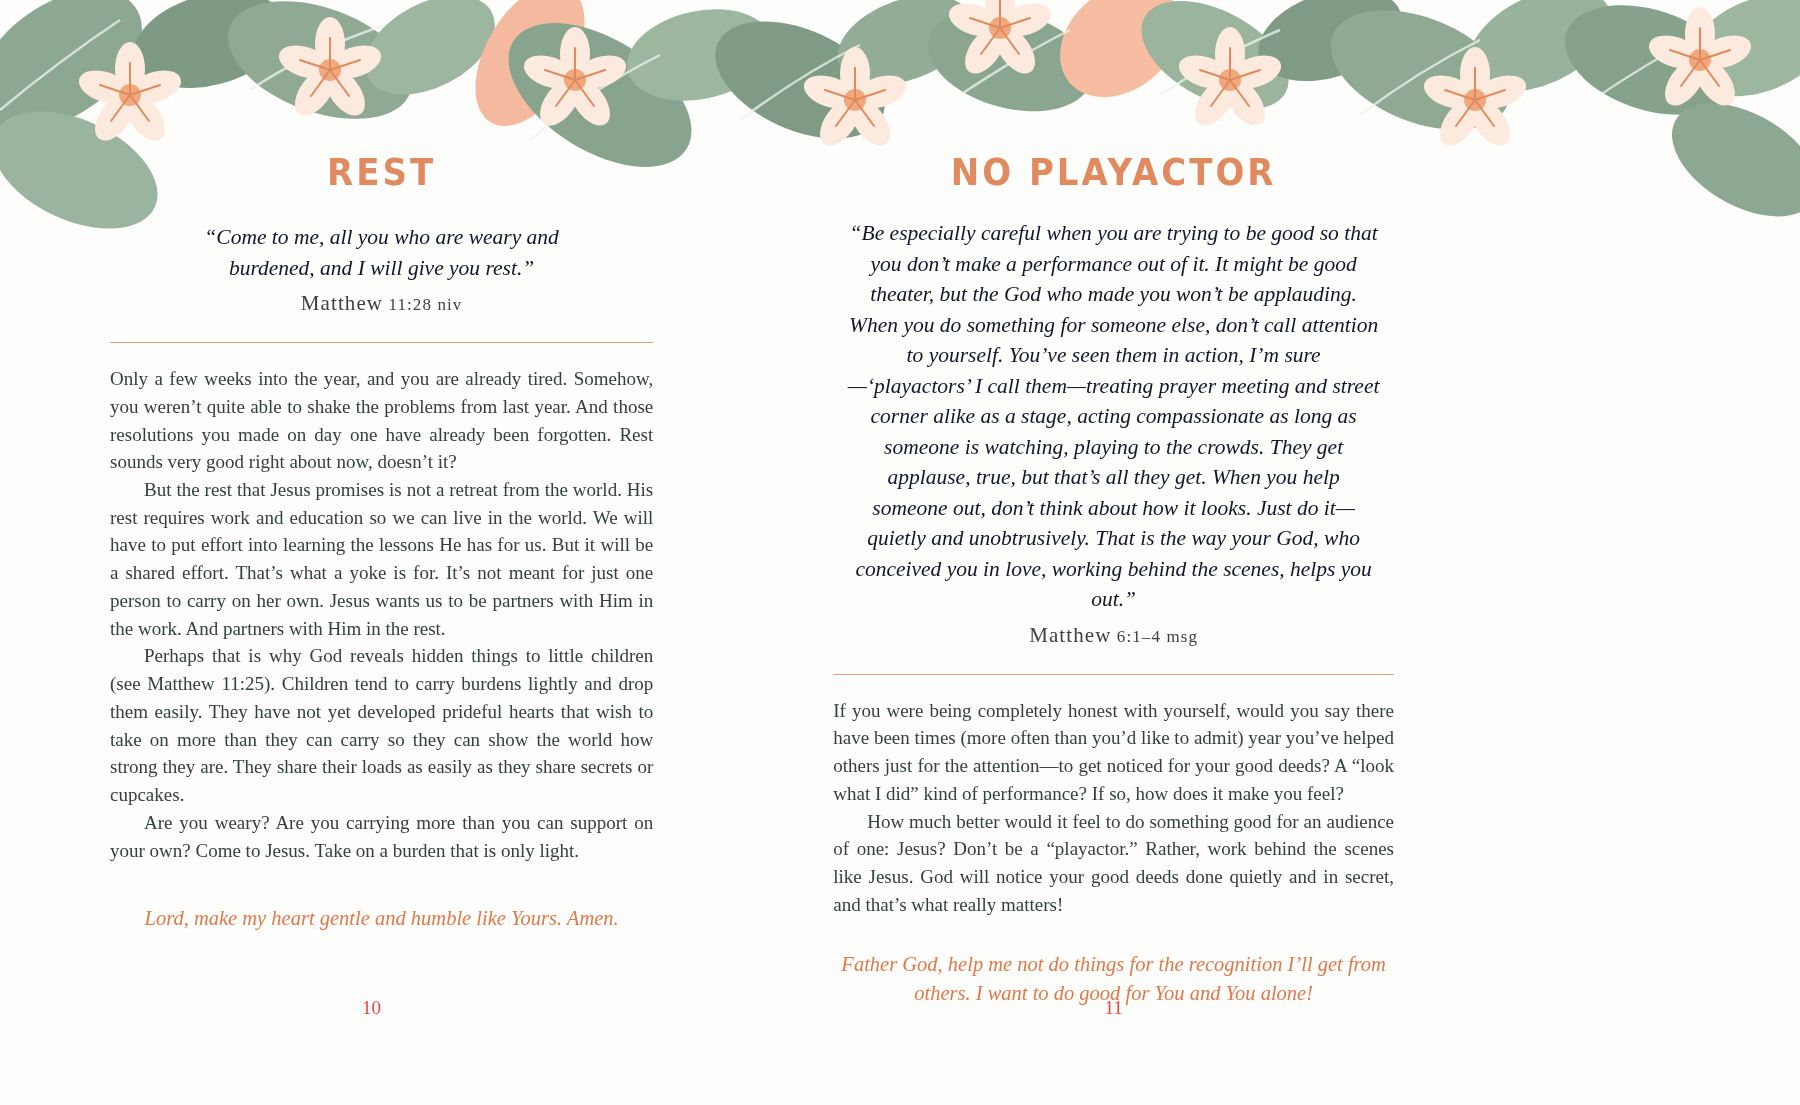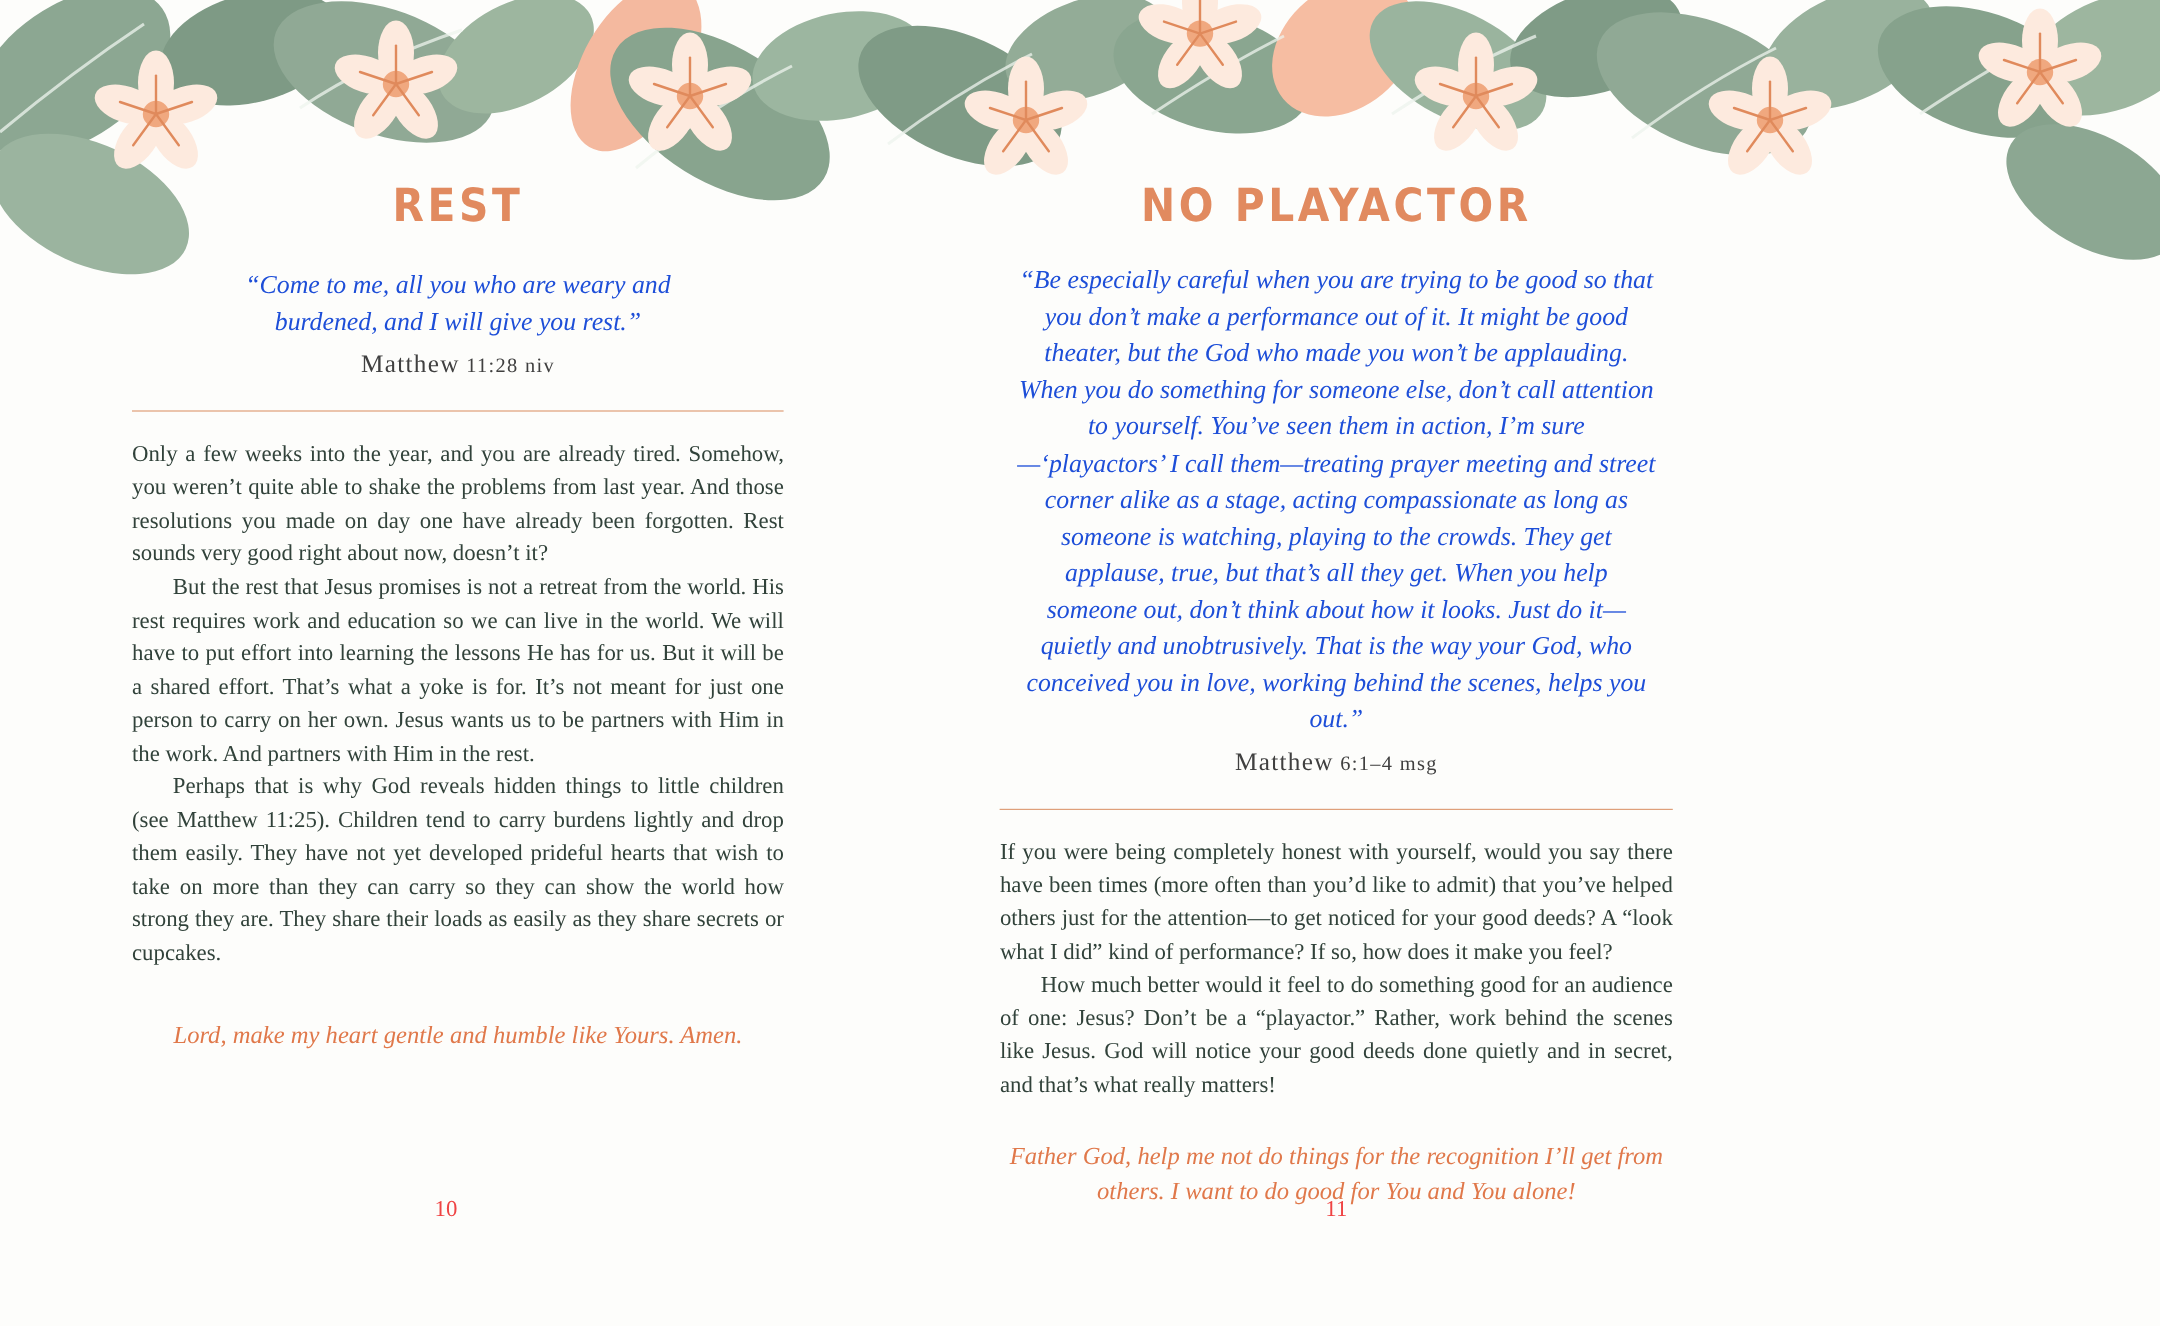--- a/index.html
+++ b/index.html
@@ -64,21 +64,21 @@
     transform: scaleY(1.12);
   }
   .col-right .chapter-title { margin-bottom: 26px; }
 
   .scripture {
     font-family: "Liberation Serif", serif;
     font-style: italic;
     font-size: 21.5px;
     line-height: 1.42;
     text-align: center;
-    color: #1d4ed8;
+    color: #0f172a;
     margin: 0 14px 6px 14px;
   }
   .col-left .scripture { margin: 0 50px 6px 50px; }
 
   .reference {
     text-align: center;
     font-family: "Liberation Serif", serif;
     font-size: 17px;
     letter-spacing: 1.1px;
     color: #404040;
@@ -199,37 +199,38 @@
       <p class="scripture">“Come to me, all you who are weary and burdened, and I will give you rest.”</p>
       <div class="reference">
         <span class="sc">Matthew</span><span> 11:28 </span><span>niv</span>
       </div>
 
       <div class="rule"></div>
 
       <p class="body-text">Only a few weeks into the year, and you are already tired. Somehow, you weren’t quite able to shake the problems from last year. And those resolutions you made on day one have already been forgotten. Rest sounds very good right about now, doesn’t it?</p>
       <p class="body-text">But the rest that Jesus promises is not a retreat from the world. His rest requires work and education so we can live in the world. We will have to put effort into learning the lessons He has for us. But it will be a shared effort. That’s what a yoke is for. It’s not meant for just one person to carry on her own. Jesus wants us to be partners with Him in the work. And partners with Him in the rest.</p>
       <p class="body-text">Perhaps that is why God reveals hidden things to little children (see Matthew 11:25). Children tend to carry burdens lightly and drop them easily. They have not yet developed prideful hearts that wish to take on more than they can carry so they can show the world how strong they are. They share their loads as easily as they share secrets or cupcakes.</p>
+      <p class="body-text">Are you weary? Are you carrying more than you can support on your own? Come to Jesus. Take on a burden that is only light.</p>
 
       <p class="prayer">Lord, make my heart gentle and humble like Yours. Amen.</p>
 
       <div class="folio">10</div>
     </div>
 
     <div class="column col-right">
       <h1 class="chapter-title">No Playactor</h1>
 
       <p class="scripture">“Be especially careful when you are trying to be good so that you don’t make a performance out of it. It might be good theater, but the God who made you won’t be applauding. When you do something for someone else, don’t call attention to yourself. You’ve seen them in action, I’m sure—‘playactors’ I call them—treating prayer meeting and street corner alike as a stage, acting compassionate as long as someone is watching, playing to the crowds. They get applause, true, but that’s all they get. When you help someone out, don’t think about how it looks. Just do it—quietly and unobtrusively. That is the way your God, who conceived you in love, working behind the scenes, helps you out.”</p>
       <div class="reference">
         <span class="sc">Matthew</span><span> 6:1–4 </span><span>msg</span>
       </div>
 
       <div class="rule"></div>
 
-      <p class="body-text">If you were being completely honest with yourself, would you say there have been times (more often than you’d like to admit) that you’ve helped others just for the attention—to get noticed for your good deeds? A “look what I did” kind of performance? If so, how does it make you feel?</p>
+      <p class="body-text">If you were being completely honest with yourself, would you say there have been times (more often than you’d like to admit) year you’ve helped others just for the attention—to get noticed for your good deeds? A “look what I did” kind of performance? If so, how does it make you feel?</p>
       <p class="body-text">How much better would it feel to do something good for an audience of one: Jesus? Don’t be a “playactor.” Rather, work behind the scenes like Jesus. God will notice your good deeds done quietly and in secret, and that’s what really matters!</p>
 
       <p class="prayer">Father God, help me not do things for the recognition I’ll get from others. I want to do good for You and You alone!</p>
 
       <div class="folio">11</div>
     </div>
 
   </div>
 </div>
 

